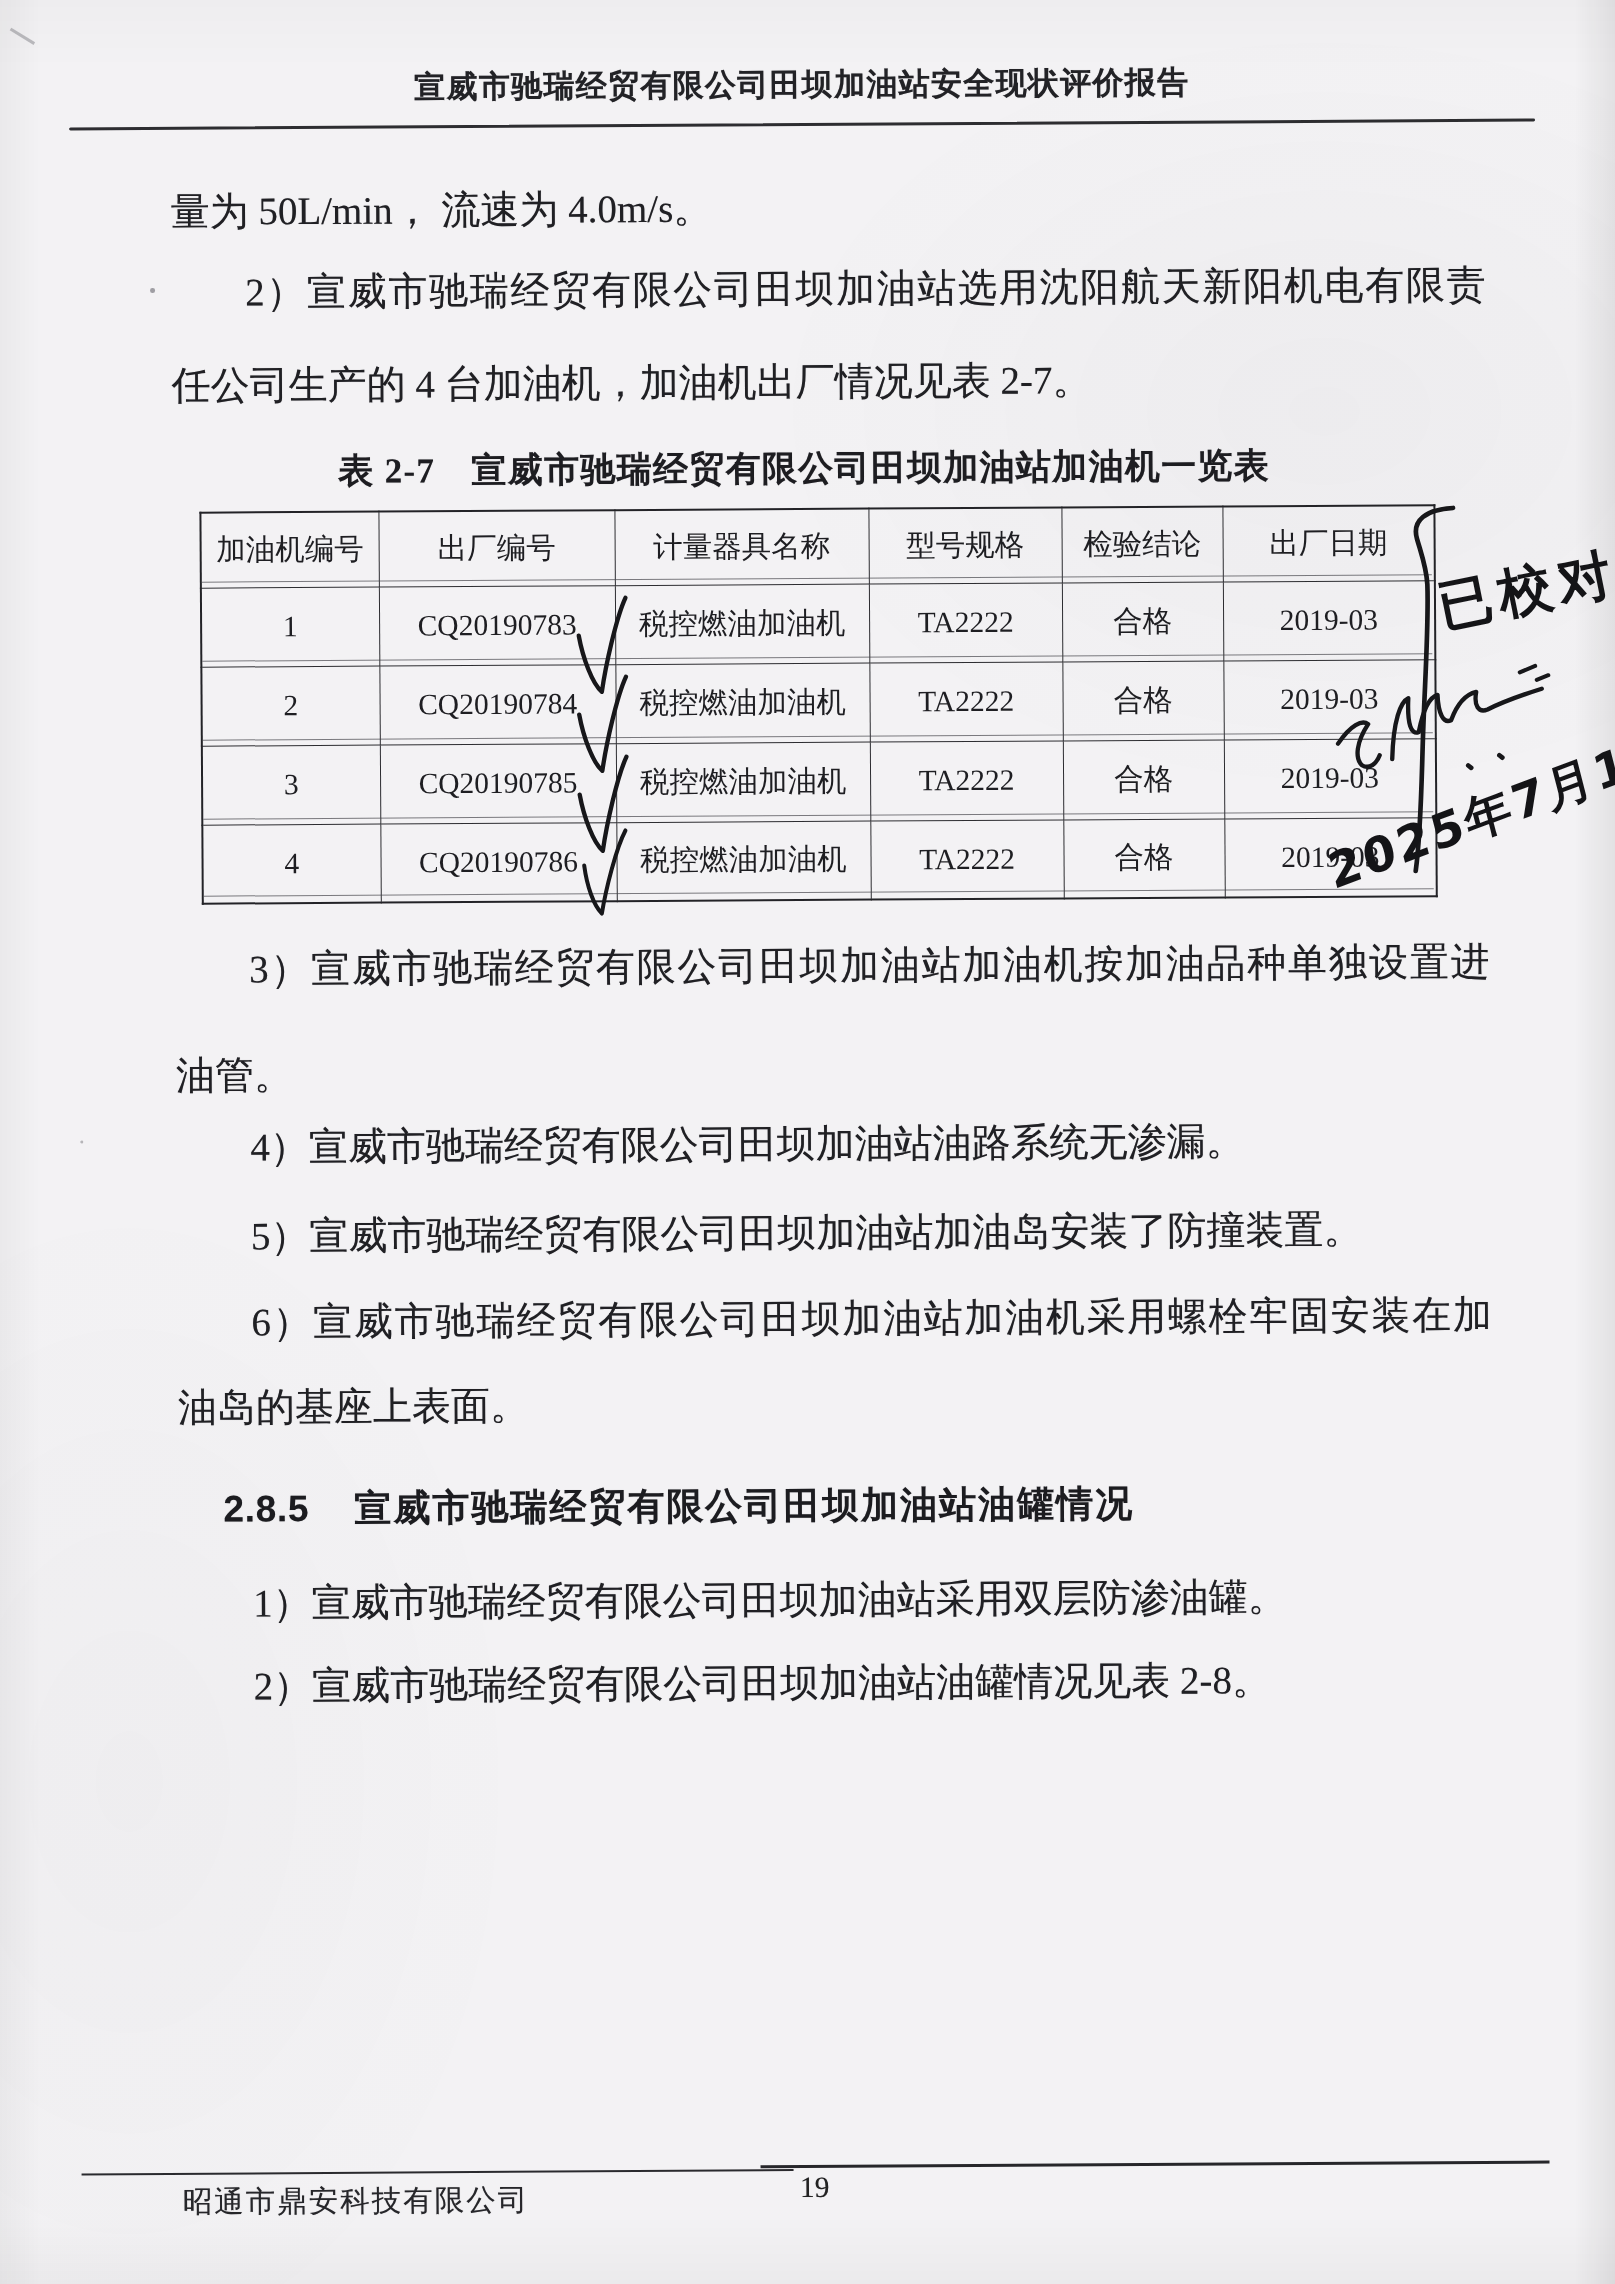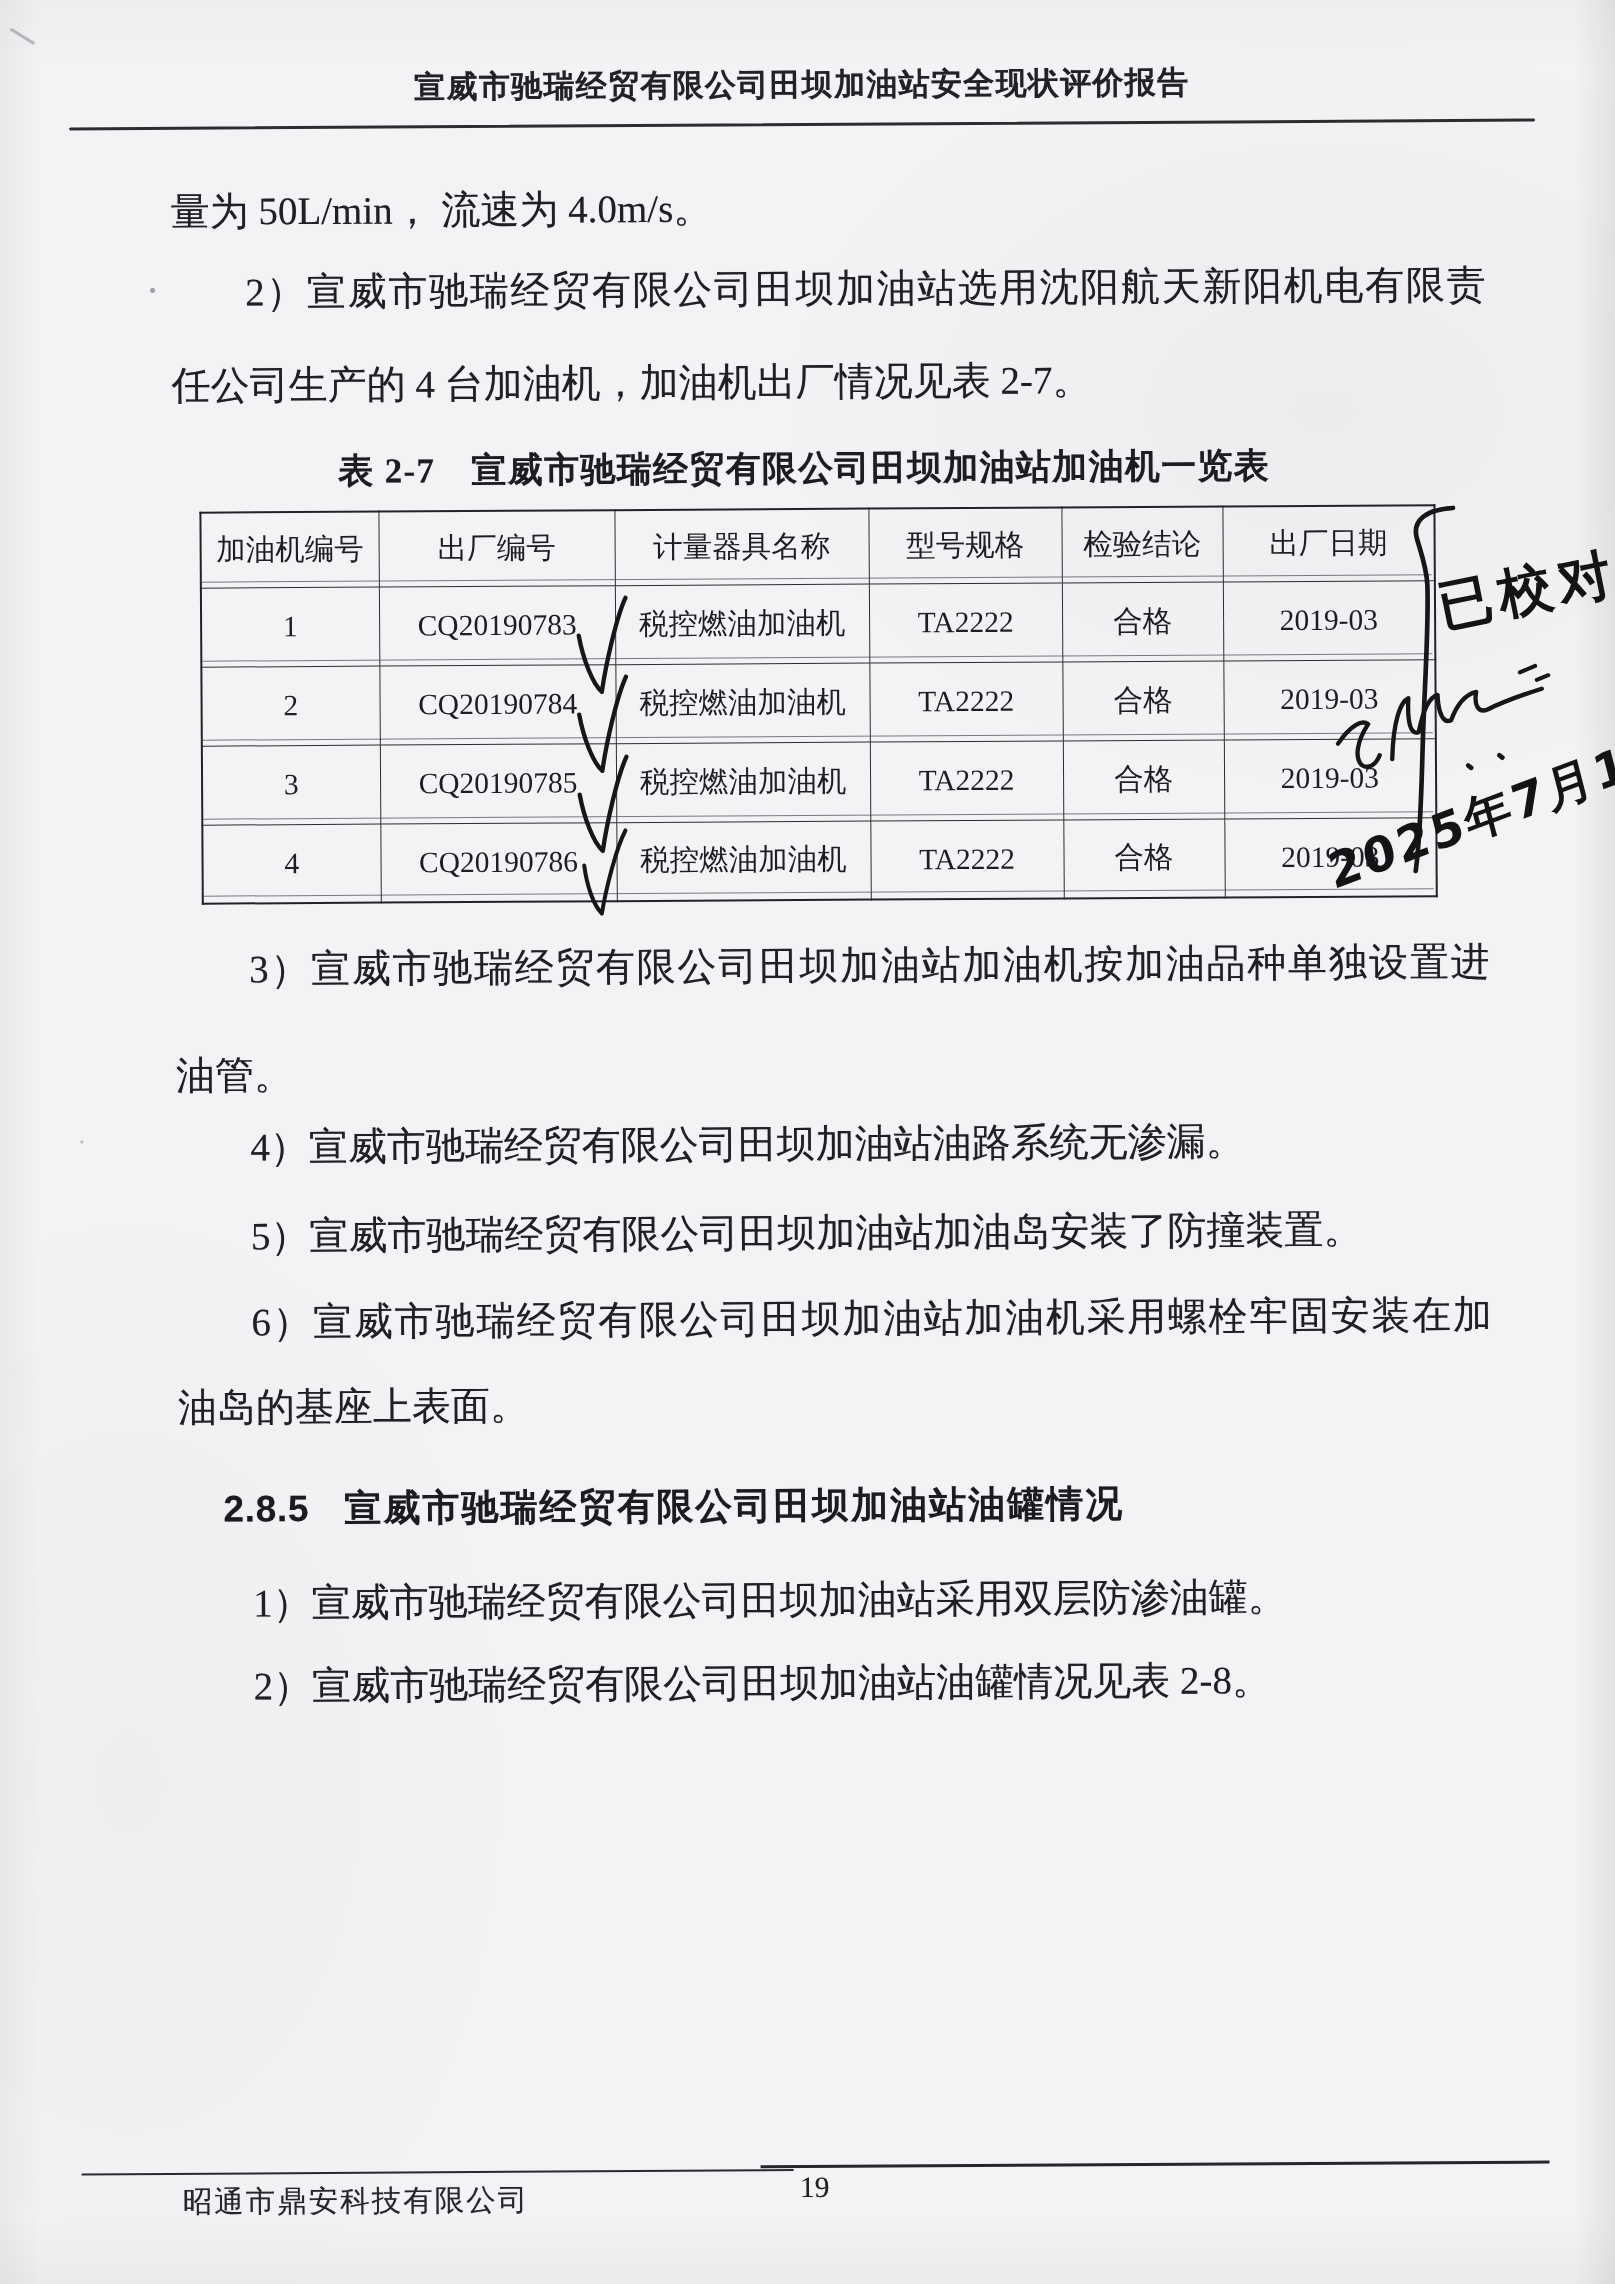--- a/index.html
+++ b/index.html
@@ -37,21 +37,21 @@
   .ftable tbody tr{height:79px;}
   .ghost-line{position:absolute;left:2px;width:1230px;height:1.3px;background:#46464c;opacity:.7;}
   
   .footer-rule-a{position:absolute;left:75px;top:2169px;width:712px;height:2px;background:#2a2a2e;}
   .footer-rule-b{position:absolute;left:754px;top:2165px;width:789px;height:2.7px;background:#26262a;}
   .footer-company{position:absolute;left:176px;top:2179px;font-size:29.5px;letter-spacing:2px;white-space:nowrap;color:#26262a;}
   .footer-page{position:absolute;left:0;top:2171px;width:100%;text-align:center;font-size:29.5px;color:#222;}
   
   .sec-head{position:absolute;left:221px;top:1481px;white-space:nowrap;
     font-family:"Liberation Sans","DejaVu Sans",sans-serif;font-weight:bold;font-size:37px;color:#1c1c20;}
-  .sec-num{margin-right:35px;letter-spacing:0.7px;}
+  .sec-num{margin-right:45px;letter-spacing:0.7px;}
   .sec-title{letter-spacing:2px;}
   
   .hw{position:absolute;font-family:"DejaVu Sans","Liberation Sans",sans-serif;
     font-weight:700;color:#141417;white-space:nowrap;}
   .hw-note{left:1442px;top:576px;font-size:54px;letter-spacing:6.7px;transform:rotate(-11deg);transform-origin:left center;}
   .hw-date{left:1339px;top:844px;font-size:48px;letter-spacing:2.7px;transform:rotate(-20deg) skewX(-6deg);transform-origin:left bottom;}
   .pen{stroke:#17171a;fill:none;stroke-linecap:round;stroke-linejoin:round;}
   .artifact-dot{position:absolute;border-radius:50%;background:#5a5a60;}
   .corner-mark{position:absolute;left:14.8px;top:29.5px;width:28px;height:2.7px;background:#8a8a90;transform:rotate(32deg);opacity:.55;}
 </style>

